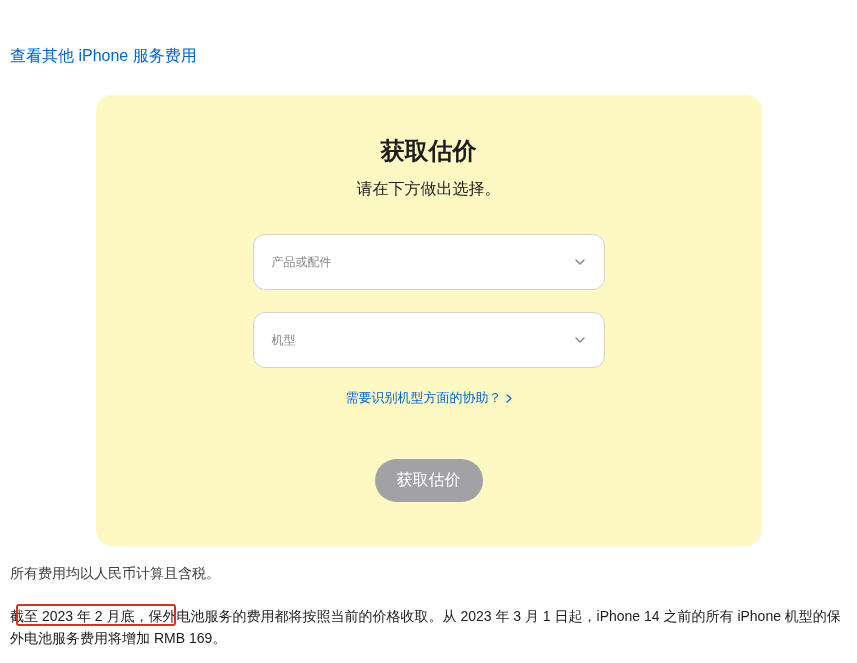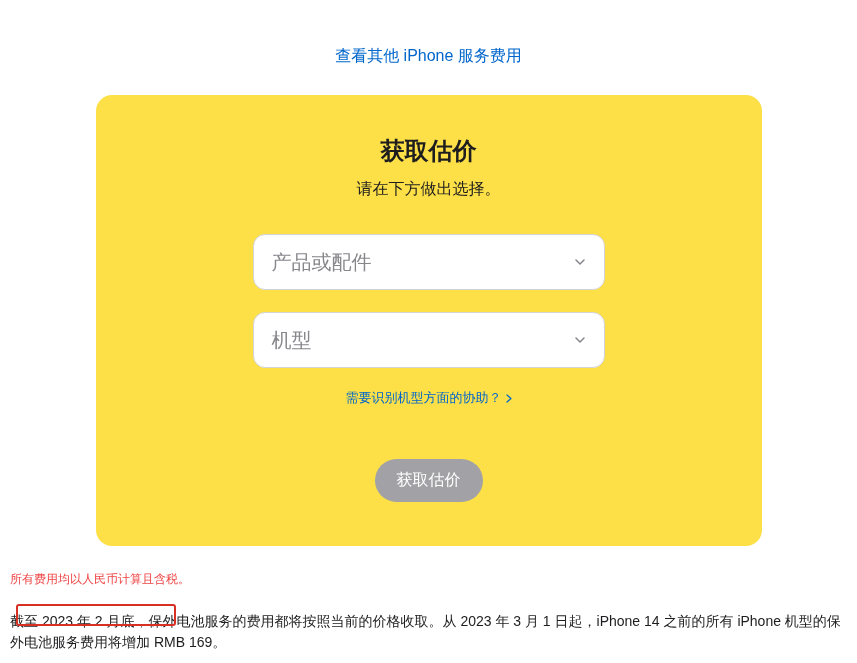--- a/index.html
+++ b/index.html
@@ -12,30 +12,30 @@
       background: #ffffff;
       width: 857px;
       height: 663px;
       overflow: hidden;
     }
     .container {
       width: 100%;
       padding: 0 10px;
     }
     .top-link {
-      text-align: center;
+      text-align: left;
       padding: 46px 0 28px 0;
     }
     .top-link a {
       color: #0066cc;
       text-decoration: none;
       font-size: 16px;
     }
     .card {
-      background: #fde047;
+      background: #fef9c3;
       border-radius: 16px;
       width: 666px;
       margin: 0 auto;
       padding: 40px 40px 44px 40px;
       text-align: center;
     }
     .card-title {
       font-size: 24px;
       font-weight: 600;
       color: #1d1d1f;
@@ -51,21 +51,21 @@
       width: 352px;
       margin: 0 auto 22px auto;
     }
     .select-box {
       width: 100%;
       height: 56px;
       background: #ffffff;
       border: 1px solid #d2d2d7;
       border-radius: 12px;
       padding: 0 18px;
-      font-size: 20px;
+      font-size: 12px;
       color: #86868b;
       text-align: left;
       display: flex;
       align-items: center;
       justify-content: space-between;
       cursor: pointer;
     }
     .chevron {
       width: 12px;
       height: 12px;
@@ -101,23 +101,23 @@
     .submit-btn {
       background: #a1a1a6;
       color: #ffffff;
       border: none;
       border-radius: 22px;
       padding: 11px 22px;
       font-size: 16px;
       cursor: pointer;
     }
     .footer-note-1 {
-      font-size: 12px;
-      color: #ef4444;
-      margin-top: 24px;
+      font-size: 14px;
+      color: #404040;
+      margin-top: 16px;
       line-height: 1.6;
     }
     .footer-note-2 {
       font-size: 14px;
       color: #1d1d1f;
       margin-top: 22px;
       line-height: 1.52;
       position: relative;
     }
     .highlight-box {

